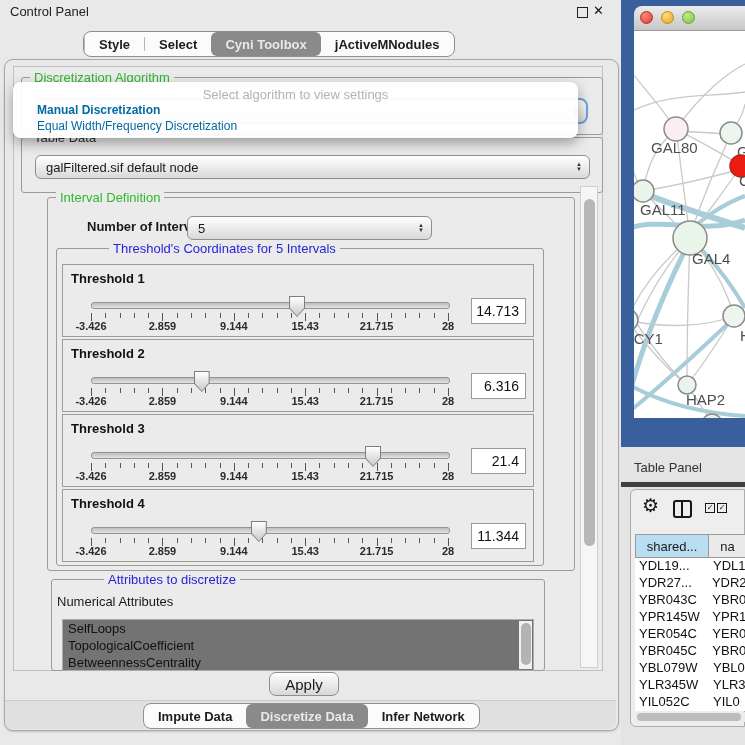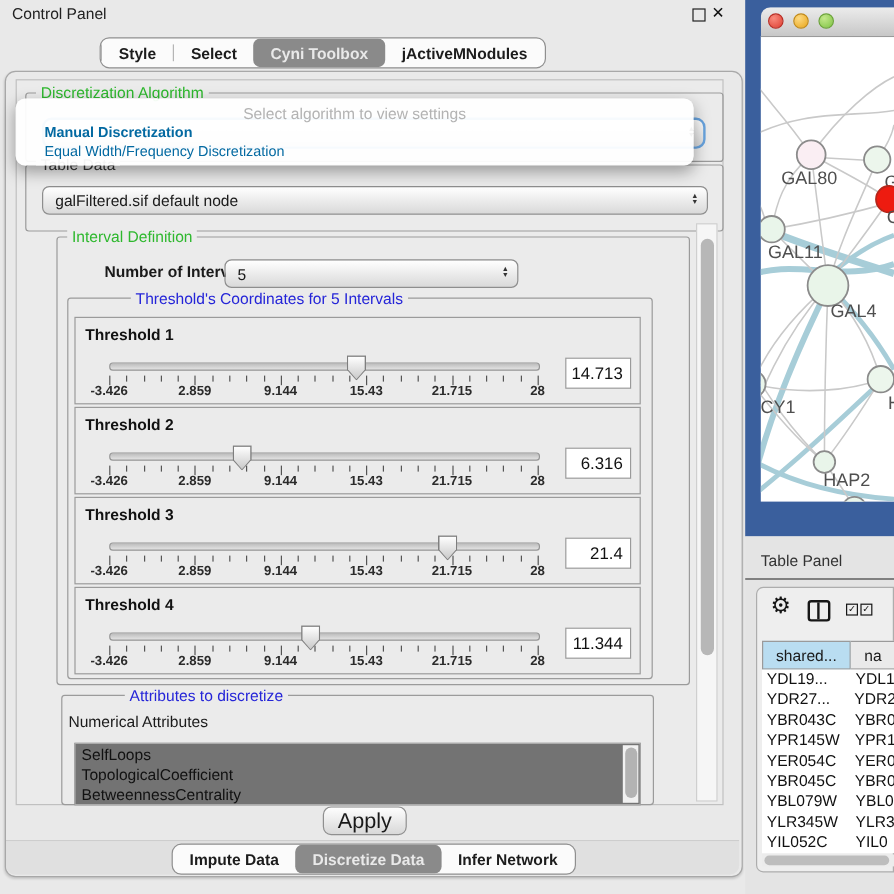--- a/index.html
+++ b/index.html
@@ -47,37 +47,37 @@
   
   #attr-list{position:absolute;left:10px;top:39px;width:470px;height:50px;background:#737373;border:1px solid #ababab;overflow:hidden;}
   .attr-item{font-size:13px;line-height:17px;padding-left:5px;color:#111;white-space:nowrap;}
   .mini-scroll{position:absolute;right:1px;top:1px;width:13px;height:48px;background:#f1f1f1;}
   .mini-thumb{position:absolute;left:1.5px;top:2px;width:10px;height:42px;background:#b3b3b3;border-radius:5px;}
   
   #v-scroll{left:580px;top:186px;width:18px;height:482px;background:#f6f6f6;border:1px solid #cfcfcf;box-sizing:border-box;}
   #v-thumb{position:absolute;left:2.5px;top:12px;width:11px;height:347px;background:#b7b7b7;border-radius:6px;}
   
   #apply-btn{left:269px;top:672px;width:68px;height:22px;border:1px solid #8f8f8f;border-radius:7px;
-             background:linear-gradient(#fefefe,#d8d8d8);font-size:18px;display:flex;align-items:center;justify-content:center;text-align:right;}
+             background:linear-gradient(#fefefe,#d8d8d8);font-size:15px;display:flex;align-items:center;justify-content:center;text-align:right;}
   
   #algo-popup{left:13px;top:82px;width:565px;height:56px;background:rgba(255,255,255,0.94);border-radius:8px;
               box-shadow:0 5px 13px rgba(0,0,0,0.35);z-index:50;}
   #algo-popup .ph{position:absolute;left:0;top:5px;width:100%;text-align:center;font-size:13px;color:#b3b3b3;}
   #algo-popup .it{position:absolute;left:4px;font-size:12px;color:#0369a1;white-space:nowrap;padding-left:20px;}
   #algo-popup .it0{top:21px;font-weight:bold;}
   #algo-popup .it1{top:37px;}
   
   #blue-frame{left:621px;top:0;width:124px;height:447px;background:#3a5f9d;}
   #mac-titlebar{left:634px;top:6px;width:111px;height:24px;background:linear-gradient(#ececec,#c7c7c7);
                 border-bottom:1px solid #9a9a9a;border-top-left-radius:8px;}
   .light{position:absolute;top:5px;width:13px;height:13px;border-radius:50%;box-sizing:border-box;}
   #net-svg{left:621px;top:0;}
   
   #tp-region{left:621px;top:447px;width:124px;height:298px;background:#e4e4e4;}
-  #tp-bar{position:absolute;left:0;top:0;width:124px;height:35px;border-bottom:1px solid #404040;}
+  #tp-bar{position:absolute;left:0;top:0;width:124px;height:35px;border-bottom:5px solid #404040;}
   #tp-title{position:absolute;left:13px;top:13px;font-size:13px;color:#333;}
   #tp-window{position:absolute;left:9px;top:42px;width:115px;height:238px;background:#eeeeee;border:1px solid #adadad;
              border-radius:6px 0 0 6px;box-sizing:border-box;}
   #gear{position:absolute;left:11px;top:4px;font-size:19px;color:#161616;}
   #split-icon{position:absolute;left:42px;top:10px;width:15px;height:14px;border:2px solid #161616;border-radius:3px;}
   #split-icon div{position:absolute;left:6px;top:0;width:2px;height:14px;background:#161616;}
   .chk{position:absolute;top:13px;width:8px;height:8px;border:1.3px solid #161616;font-size:8px;line-height:8px;
        text-align:center;color:#161616;font-weight:bold;}
   #tbl-header{position:absolute;left:4px;top:44px;height:24px;display:flex;}
   .hcell{box-sizing:border-box;border:1px solid #9a9a9a;font-size:13px;display:flex;align-items:center;justify-content:center;overflow:hidden;}

